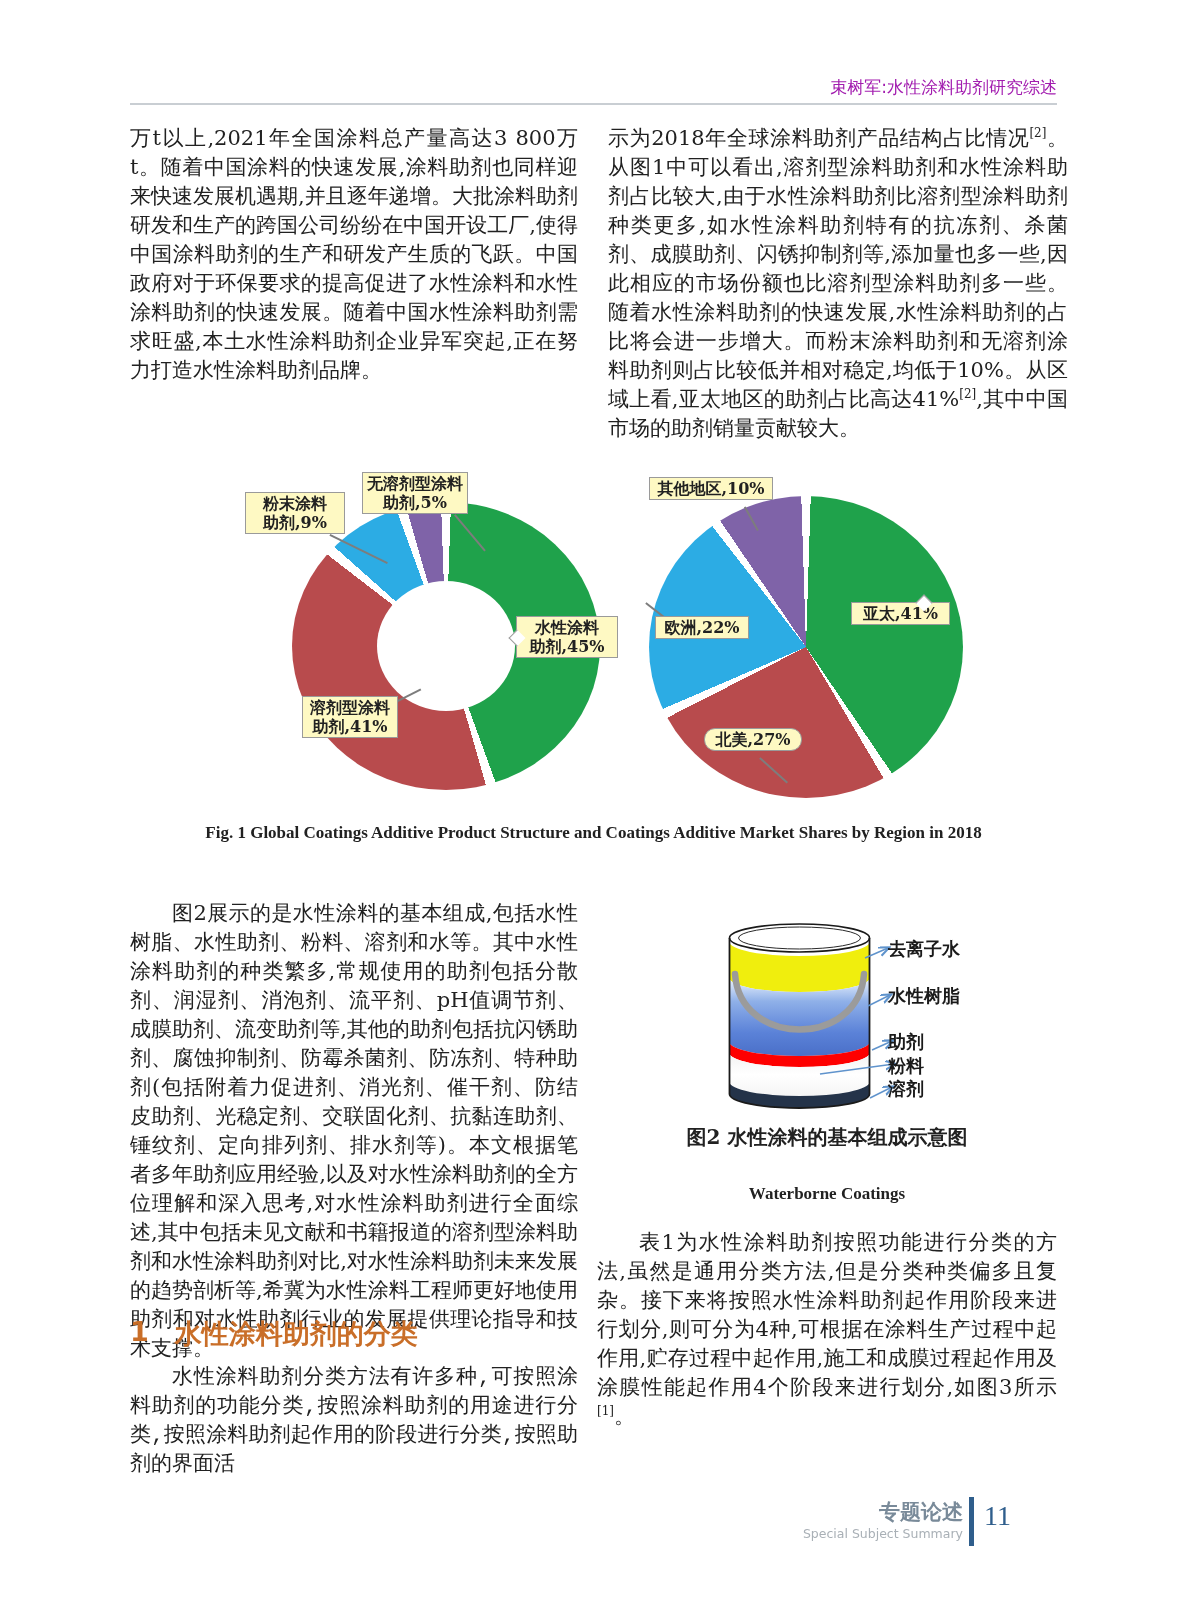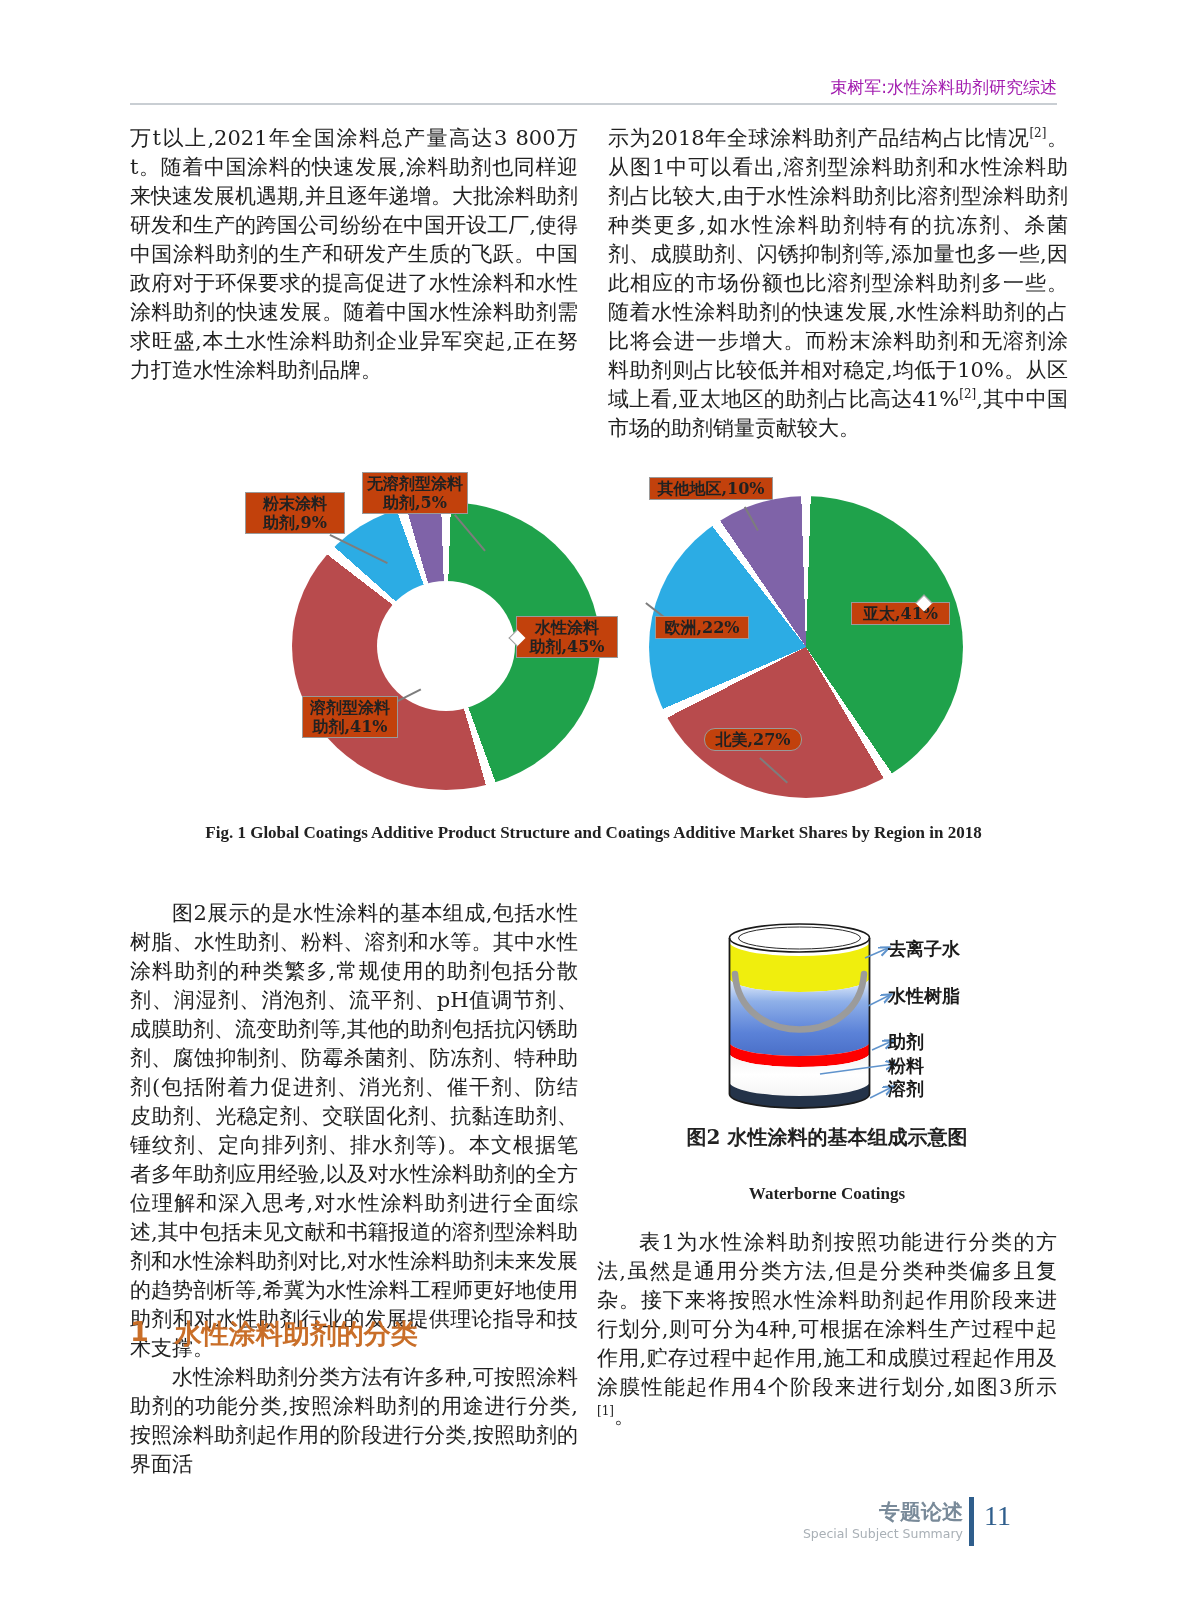--- a/index.html
+++ b/index.html
@@ -11,30 +11,30 @@
                  font-family:"DejaVu Sans","Liberation Sans",sans-serif;}
   .header-rule{left:130px;top:103px;width:927px;height:2px;background:#c9ced3;}
   
   .col{font-size:21px;line-height:29px;text-align:justify;word-break:break-all;}
   .col p{margin:0;}
   .col p.indent{text-indent:2em;}
   sup{font-size:12px;line-height:0;}
   .col-l1{left:130px;top:124px;width:448px;}
   .col-r1{left:572px;top:124px;width:460px;margin-left:36px;}
   .col-l2{left:130px;top:899px;width:448px;}
-  .col-l3{left:130px;top:1363px;width:448px;}
+  .col-l3{left:130px;top:1363px;width:448px;font-family:Liberation Mono, monospace;}
   .col-r2{left:597px;top:1228px;width:460px;}
   
   .sec-head{left:130px;top:1316px;width:448px;font-family:"DejaVu Sans","Liberation Sans",sans-serif;
             font-weight:bold;font-size:27px;color:#c96e28;display:flex;gap:26px;}
   
   #fig1{left:0;top:450px;width:1187px;height:420px;}
   .pie{position:absolute;border-radius:50%;}
   .pie-hole{position:absolute;background:#fff;border-radius:50%;}
-  .callout{position:absolute;background:#c2410c;border:1px solid #9a9a9a;text-align:center;
+  .callout{position:absolute;background:#fef9c3;border:1px solid #9a9a9a;text-align:center;
            font-size:16px;line-height:19px;font-weight:bold;padding:1px 1px;z-index:5;}
   .leader{position:absolute;height:1.5px;background:#7d7d7d;transform-origin:left center;z-index:4;}
   .tip{position:absolute;width:11px;height:11px;background:#fff;transform:rotate(45deg);z-index:6;}
   .tip.left{border-left:1px solid #9a9a9a;border-bottom:1px solid #9a9a9a;}
   .tip.up{border-left:1px solid #9a9a9a;border-top:1px solid #9a9a9a;}
   .cap-cn{font-weight:bold;font-size:20px;text-align:center;}
   .cap-en{font-weight:bold;font-size:17px;text-align:center;font-family:"Liberation Serif","DejaVu Serif",serif;}
   .fig1-cap-cn{left:0;top:345px;width:1187px;}
   .fig1-cap-en{left:0;top:373px;width:1187px;}
   

